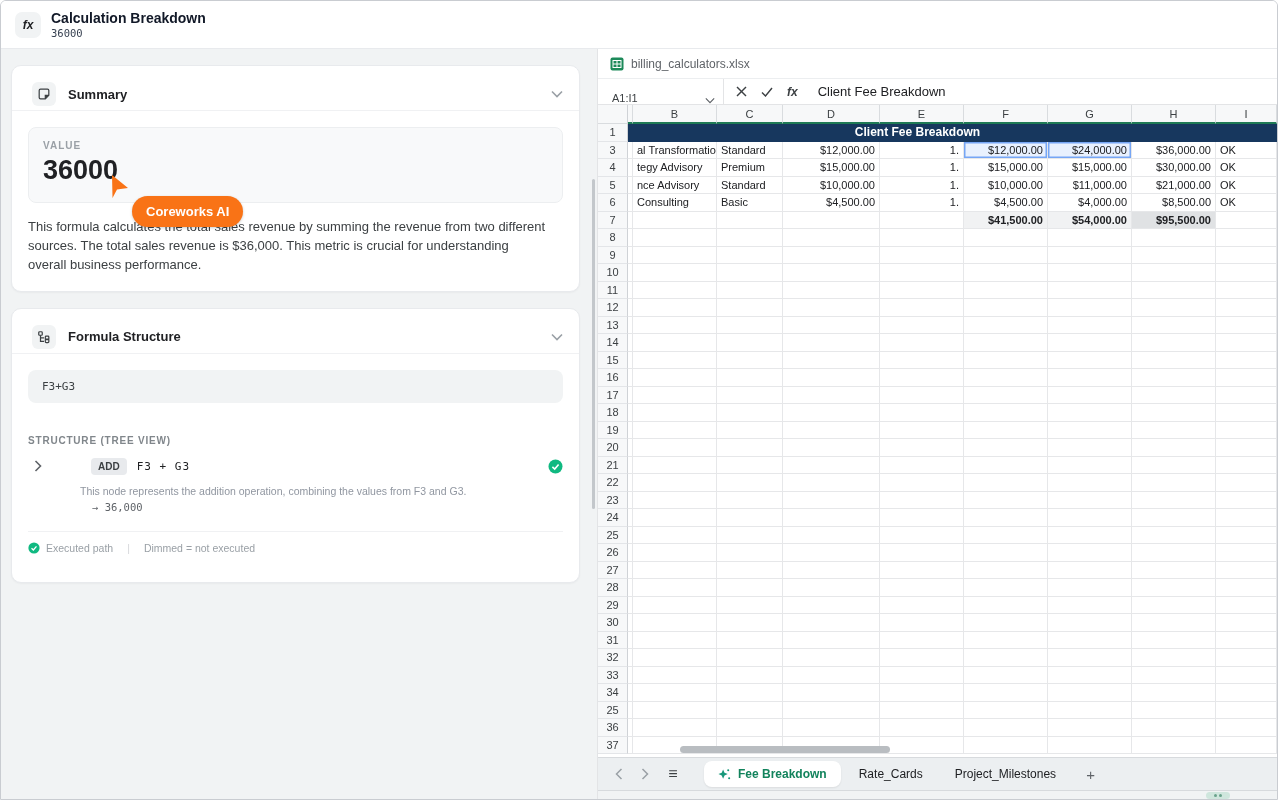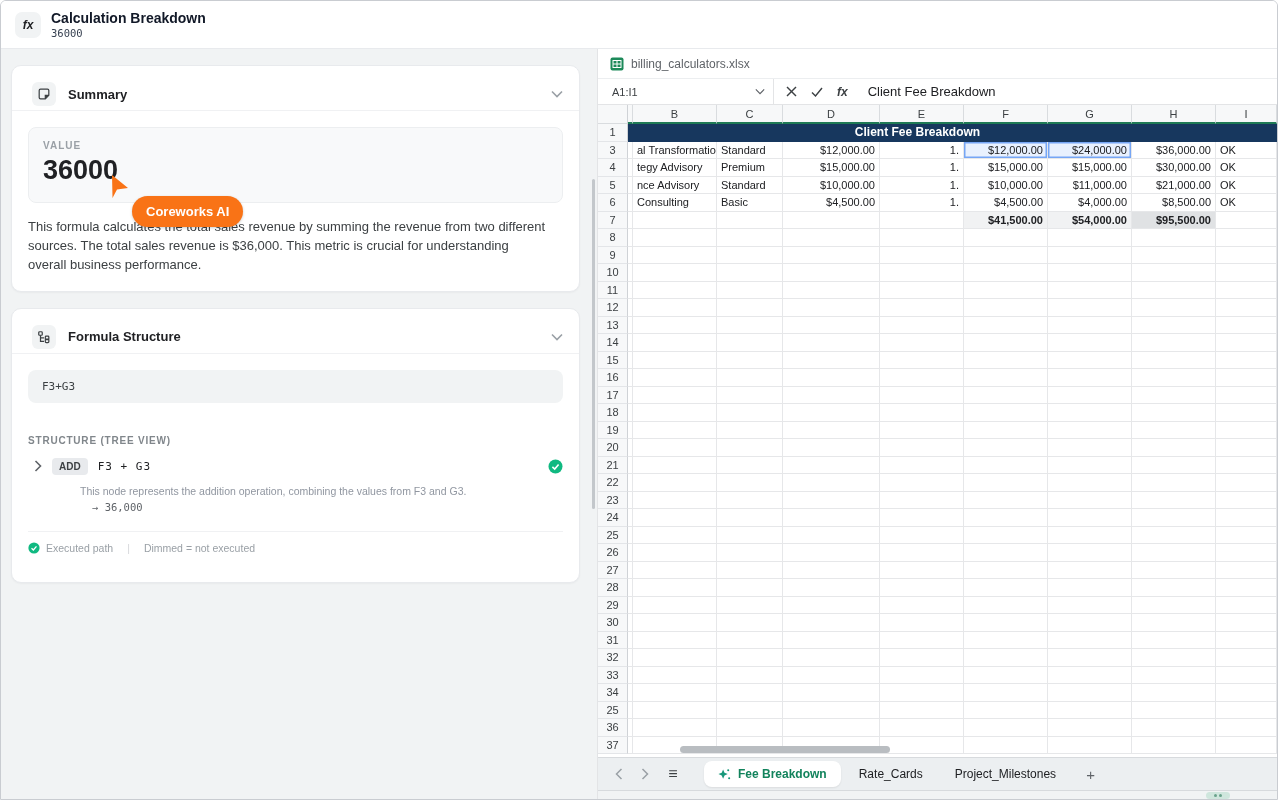--- a/index.html
+++ b/index.html
@@ -29,34 +29,34 @@
   .value-big { font-size:27px; font-weight:bold; color:#202124; margin-top:4px; }
   .summary-text { font-size:13px; color:#3c4043; line-height:1.48; margin-top:14px; width:522px; }
 
   .ai-cursor { position:absolute; left:88px; top:105px; z-index:5; }
   .ai-pill { position:absolute; left:120px; top:130px; z-index:5; background:#f97316; color:#fff; font-size:13px; font-weight:bold; padding:8px 14px; border-radius:999px; white-space:nowrap; box-shadow:0 1px 3px rgba(0,0,0,.2); }
 
   .formula-box { background:#f1f3f4; border-radius:8px; padding:10px 14px; font-family:"DejaVu Sans Mono", monospace; font-size:11px; color:#3c4043; }
   .struct-label { font-size:10px; letter-spacing:0.8px; color:#80868b; font-weight:bold; margin:32px 0 12px 0; }
   .tree-node { display:flex; align-items:center; }
   .node-chev { color:#5f6368; margin:0 10px 0 6px; display:flex; }
-  .op-badge { background:#e8eaed; color:#3c4043; font-size:10px; font-weight:bold; padding:3px 7px; border-radius:4px; margin-right:10px; }
+  .op-badge { background:#e8eaed; color:#3c4043; font-size:10px; font-weight:bold; padding:3px 7px; border-radius:4px; margin-right:10px;margin-left:39px; }
   .node-expr { font-family:"DejaVu Sans Mono", monospace; font-size:11px; color:#202124; letter-spacing:1px; }
   .node-check { margin-left:auto; }
   .node-desc { font-size:10.5px; color:#9096a0; margin:10px 0 0 52px; }
   .node-result { font-size:10.5px; color:#5f6368; font-family:"DejaVu Sans Mono", monospace; margin:4px 0 0 64px; }
   .card-footer { border-top:1px solid #f0f1f3; margin-top:18px; padding:10px 0 12px 0; display:flex; align-items:center; font-size:10.5px; color:#9aa0a6; }
   .legend-sep { color:#d5d7da; margin:0 14px; }
   .legend-item { display:flex; align-items:center; gap:6px; }
 
   
   .right-region { flex:1; background:#fff; display:flex; flex-direction:column; min-width:0; }
   .file-row { height:30px; display:flex; align-items:center; padding-left:12px; gap:7px; border-bottom:1px solid #eceef0; font-size:12px; color:#5f6368; flex:0 0 auto; }
   .formula-bar { height:26px; display:flex; align-items:center; border-bottom:1px solid #e3e4e6; flex:0 0 auto; }
-  .name-box { width:176px; display:flex; align-items:center; justify-content:space-between; padding:0 8px 0 14px; font-size:11px; color:#3c4043; border-right:1px solid #e3e4e6; height:100%; }
+  .name-box { width:126px; display:flex; align-items:flex-end; justify-content:space-between; padding:0 8px 0 14px; font-size:11px; color:#3c4043; border-right:1px solid #e3e4e6; height:100%; }
   .fbar-icons { display:flex; align-items:center; gap:14px; padding:0 12px; color:#5f6368; }
   .fbar-fx { font-style:italic; font-weight:bold; font-size:12px; color:#3c4043; }
   .fbar-value { font-size:13px; color:#202124; padding-left:8px; }
 
   .grid { flex:1; display:flex; flex-direction:column; overflow:hidden; position:relative; font-size:11px; }
   .g-row { display:flex; flex:0 0 17.5px; height:17.5px; }
   .g-colhead-row { flex:0 0 19px; height:19px; background:#f7f8f9; }
   .ch { border-right:1px solid #d9dcdf; border-bottom:2px solid #1f7a55; color:#3c4043; display:flex; align-items:center; justify-content:center; font-size:11px; }
   .corner { width:30px; border-bottom:1px solid #d9dcdf; background:#f7f8f9; border-right:1px solid #cfd2d6; }
   .rowhead { width:30px; background:#f7f8f9; border-right:1px solid #cfd2d6; border-bottom:1px solid #e3e5e8; color:#3c4043; display:flex; align-items:center; justify-content:center; font-size:11px; flex:0 0 30px; }

